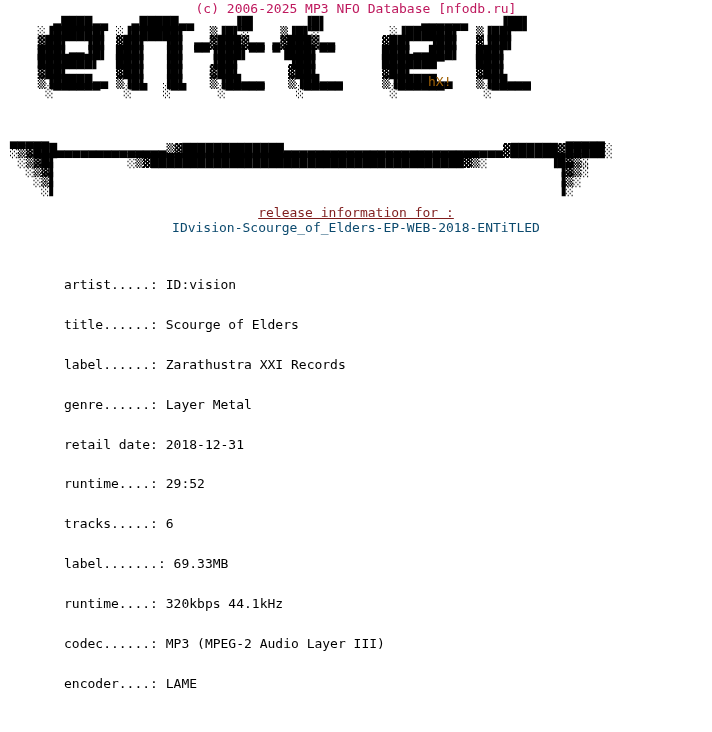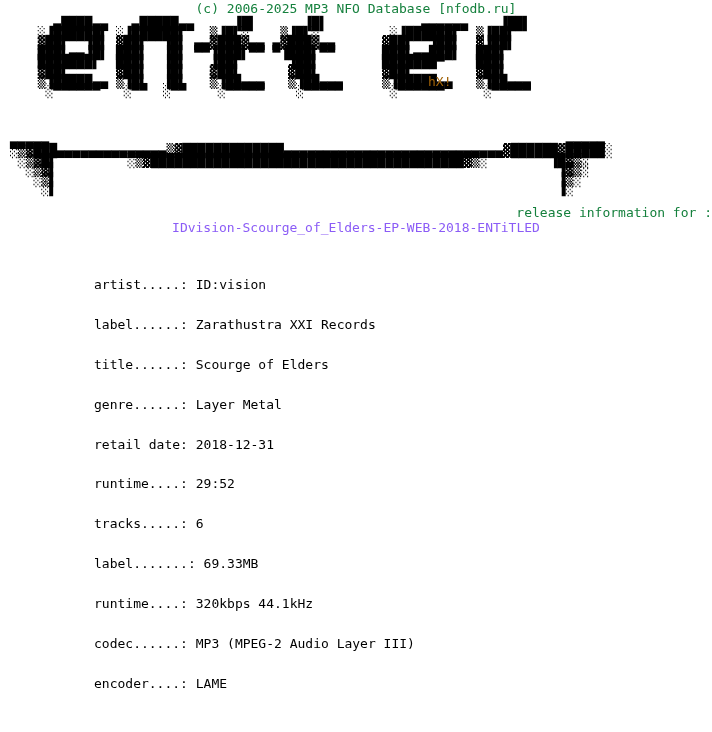--- a/index.html
+++ b/index.html
@@ -74,59 +74,60 @@
     font-size: 13px;
     line-height: 9.4px;
     letter-spacing: 0px;
     white-space: pre;
     color: #000;
     font-family: "DejaVu Sans Mono", "Liberation Mono", monospace;
     padding-left: 10px;
   }
 
   .section-title {
-    text-align: right;
+    text-align: center;
     font-size: 13px;
     line-height: 15px;
-    color: #15803d;
+    color: #7f1d1d;
     white-space: pre;
     font-family: "DejaVu Sans Mono", "Liberation Mono", monospace;
+    text-decoration: underline;
   }
 
   .section-sub {
     text-align: center;
     font-size: 13px;
     line-height: 15px;
-    color: #8b5cf6;
+    color: #0c4a6e;
     white-space: pre;
     font-family: "DejaVu Sans Mono", "Liberation Mono", monospace;
   }
 
   
   .body-block {
     font-size: 13px;
     line-height: 13.3px;
     white-space: pre;
     color: #000;
     font-family: "DejaVu Sans Mono", "Liberation Mono", monospace;
   }
 
   .info-list { padding-left: 64px; }
 
-  .info-row, .track-row, .greet-row { white-space: pre; display: block; margin-left: 30px; }
+  .info-row, .track-row, .greet-row { white-space: pre; display: block; }
 
   .spacer-12 { height: 12px; }
   .spacer-16 { height: 16px; }
 </style>
 </head>
 <body>
 
 <div class="page">
 
-  <div class="copyright" style="color: #15803d;">(c) 2006-2025 MP3 NFO Database [nfodb.ru]</div>
+  <div class="copyright" style="color: #be185d;">(c) 2006-2025 MP3 NFO Database [nfodb.ru]</div>
 
   <div class="logo-wrap">
     <pre class="logo-art ascii">    ▄████▄▄   ▄█████▄▄     ▐█▌      ▐█▌            ▄▄▄▄▄▄    ▐██▌
   ░▐██████▌ ░▐██████▌   ▒▐█▌░    ▒▐█▌░         ░▐██████▌  ▒▐██▌
   ▓██▌  ▐█▌ ▓██▌  ▐█▌ ▄▄▓███▓▄▄ ▄▓███▓▄▄      ▓██▌  ▐██▌  ▓▐██▌
   ███▌▄▄▐█▌ ███▌  ▐█▌ ▀▀▐███▌▀▀ ▀▐███▌▀▀      ███▌▄▄███▌  ███▌
   ███████▌  ███▌  ▐█▌   ▐██▌      ▐██▌        ███████▀    ███▌
   ▓██▌      ▓██▌  ▐█▌   ▓██▌      ▓██▌        ▓██▌        ▓██▌
   ▒▐█████▄▄ ▒▐█▌  ▐█▌   ▒▐██▄▄▄   ▒▐██▄▄▄     ▒▐█████▄▄   ▒▐██▄▄▄
    ░▀▀▀▀▀▀   ░▀▀  ░▀▀    ░▀▀▀▀▀    ░▀▀▀▀▀      ░▀▀▀▀▀▀     ░▀▀▀▀▀</pre>
@@ -142,22 +143,22 @@
 
   <div class="spacer-12"></div>
 
   <div class="section-title">release information for :</div>
   <div class="section-sub">IDvision-Scourge_of_Elders-EP-WEB-2018-ENTiTLED</div>
 
   <div class="spacer-16"></div>
 
   <div class="body-block info-list">
     <span class="info-row"><span>artist.....:</span> <span>ID:vision</span></span>
+    <span class="info-row"><span>title......:</span> <span>Scourge of Elders</span></span>
     <span class="info-row"><span>label......:</span> <span>Zarathustra XXI Records</span></span>
-    <span class="info-row"><span>title......:</span> <span>Scourge of Elders</span></span>
     <span class="info-row"><span>genre......:</span> <span>Layer Metal</span></span>
     <span class="info-row"><span>retail date:</span> <span>2018-12-31</span></span>
     <span class="info-row"><span>runtime....:</span> <span>29:52</span></span>
     <span class="info-row"><span>tracks.....:</span> <span>6</span></span>
     <span class="info-row"><span>label.......:</span> <span>69.33MB</span></span>
     <span class="info-row"><span>runtime....:</span> <span>320kbps 44.1kHz</span></span>
     <span class="info-row"><span>codec......:</span> <span>MP3 (MPEG-2 Audio Layer III)</span></span>
     <span class="info-row"><span>encoder....:</span> <span>LAME</span></span>
     
   </div>

